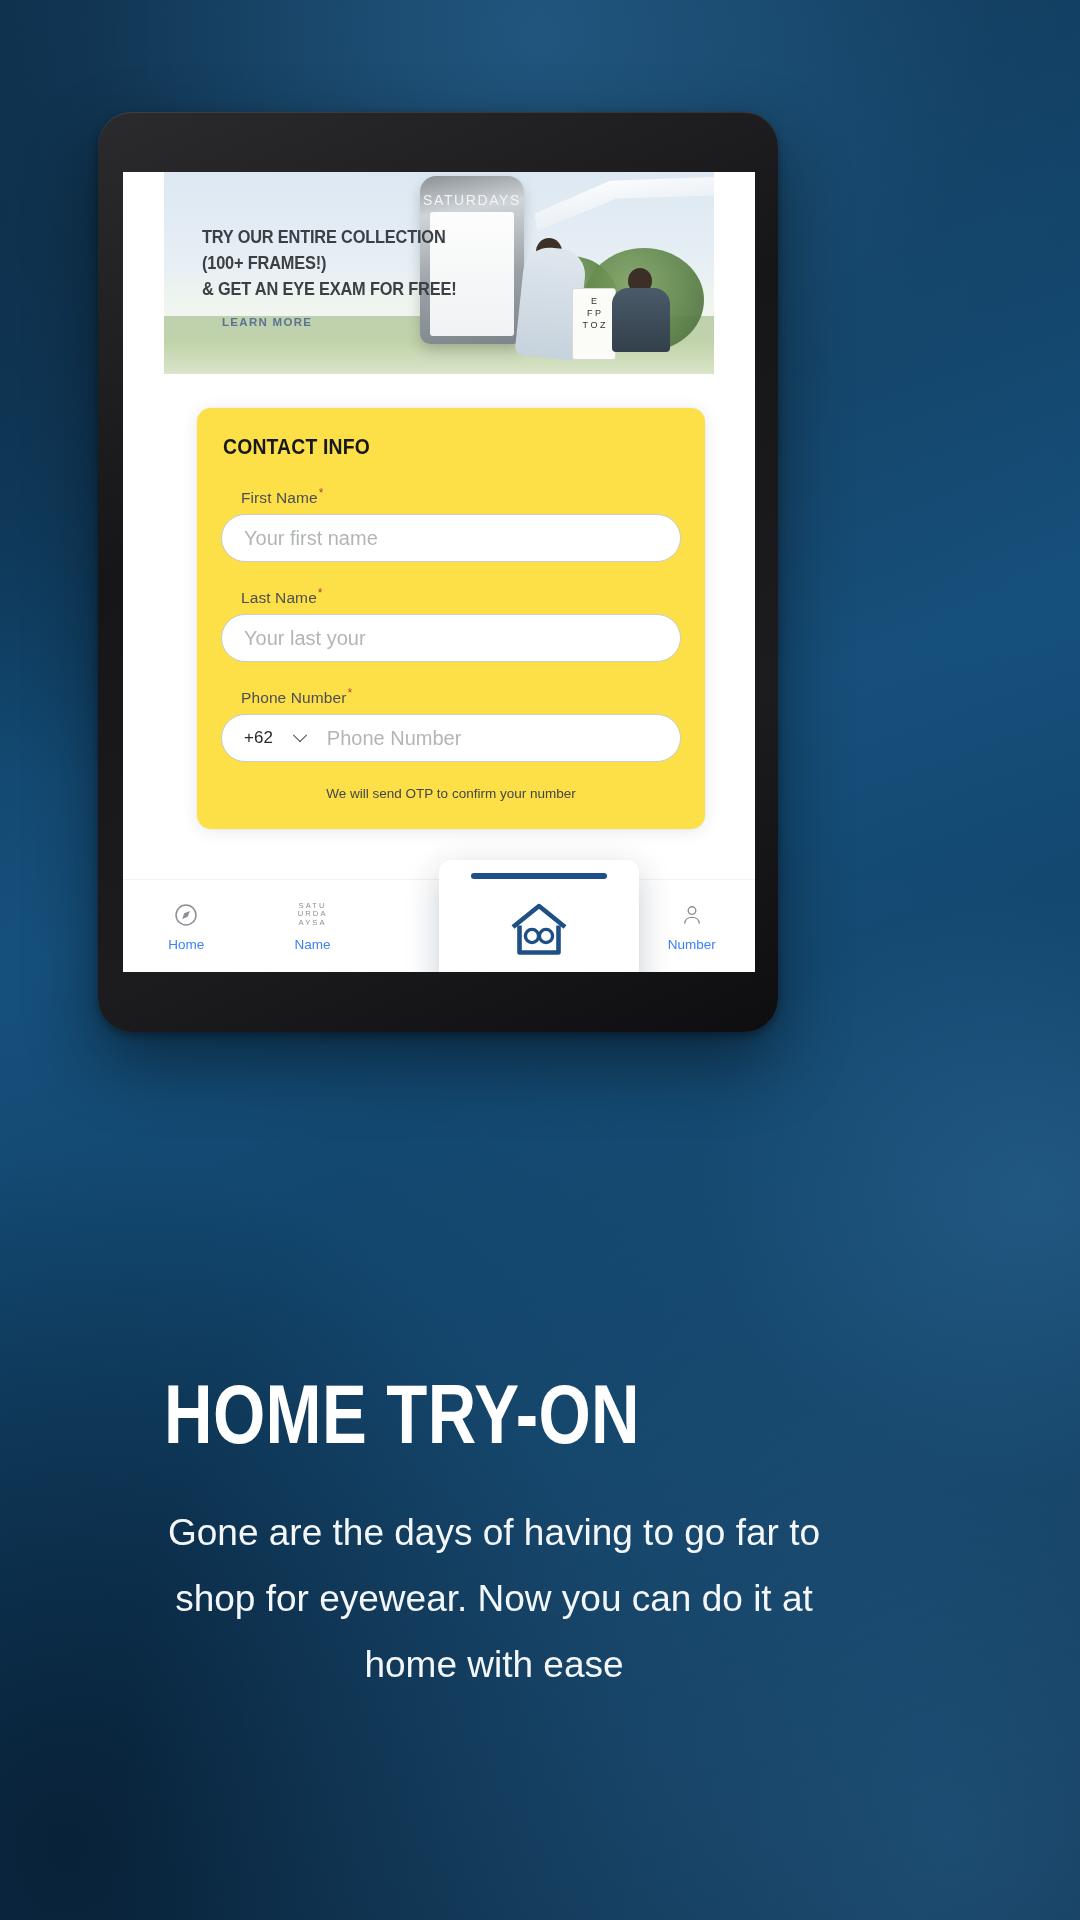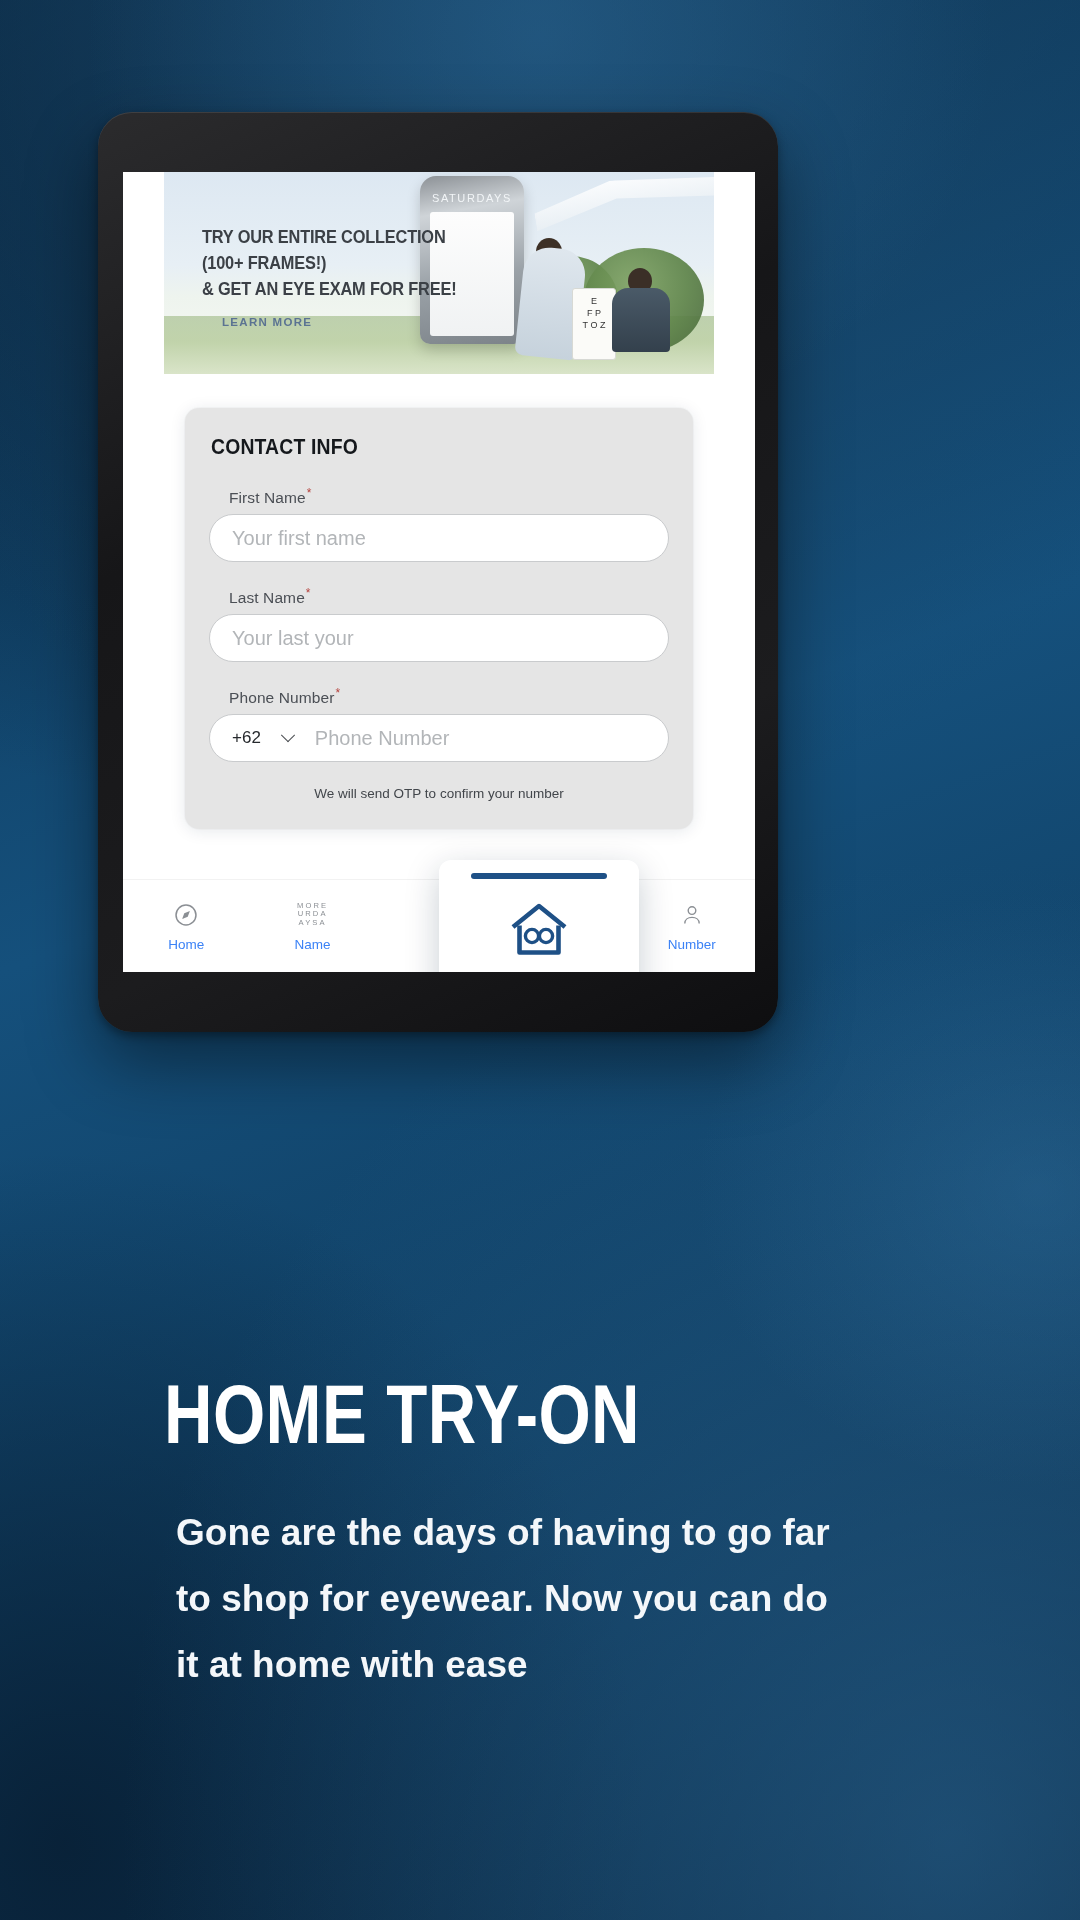--- a/index.html
+++ b/index.html
@@ -92,21 +92,21 @@
     position: absolute;
     left: 256px; top: 4px;
     width: 104px; height: 168px;
     border-radius: 16px 16px 10px 10px;
     background: linear-gradient(170deg, #8c9196 0%, #cfd4d8 22%, #9aa1a7 60%, #7c8389 100%);
     box-shadow: 0 6px 14px rgba(0,0,0,0.18);
   }
   .bn-kiosk-label {
     position: absolute; top: 16px; left: 0; right: 0;
     text-align: center;
-    font-size: 11px; letter-spacing: 1.6px;
+    font-size: 14px; letter-spacing: 1.6px;
     color: #f2f5f7;
     font-family: "Liberation Sans", sans-serif;
   }
   .bn-kiosk-door {
     position: absolute; left: 10px; top: 36px; right: 10px; bottom: 8px;
     background: linear-gradient(180deg,#fdfdfd 0%, #f0f2f3 100%);
     border-radius: 3px;
   }
   .bn-person {
     position: absolute; left: 356px; bottom: 16px;
@@ -165,24 +165,24 @@
     font-size: 11.5px;
     font-weight: bold;
     letter-spacing: 1.3px;
     color: #5b7392;
     margin-left: 20px;
   }
 
   
   .card {
     position: absolute;
-    left: 62px;
+    left: 74px;
     top: 236px;
     width: 508px;
-    background: #e5e5e5;
+    background: #fde047;
     border-radius: 14px;
     box-shadow: 0 2px 16px rgba(20,40,70,0.10), 0 0 0 1px rgba(0,0,0,0.025);
     padding: 26px 24px 28px 24px;
     box-sizing: border-box;
   }
   .card-title {
     font-family: "Liberation Sans Narrow", "Liberation Sans", sans-serif;
     font-weight: bold;
     font-size: 22px;
     letter-spacing: 0.2px;
@@ -304,23 +304,24 @@
     color: #ffffff;
     margin: 0 0 44px 0;
     transform: scaleX(0.80);
     transform-origin: left center;
     white-space: nowrap;
   }
   .body {
     font-size: 37px;
     line-height: 66px;
     color: #f4f7fa;
-    margin: 12px;
-    font-weight: 700;
+    margin: 0;
+    font-weight: 400;
     max-width: 660px;
+    text-align: center;
   }
 </style>
 </head>
 <body>
 
 <div class="stage">
 
   <div class="tablet">
     <div class="screen">
 
@@ -396,21 +397,21 @@
               <circle cx="12" cy="12" r="9.2"></circle>
               <polygon points="15.6,8.4 10.4,10.4 8.4,15.6 13.6,13.6" fill="#8b8f94" stroke="none"></polygon>
             </svg>
           </span>
           <span class="nav-lbl">Home</span>
         </div>
 
         <div class="navitem">
           <span class="nav-ico">
             <span class="logo-mark">
-              <span>MORE</span><br>
+              <span>SATU</span><br>
               <span>URDA</span><br>
               <span>AYSA</span>
             </span>
           </span>
           <span class="nav-lbl">Name</span>
         </div>
 
         <div class="navitem">
           <span class="nav-ico"></span>
           <span class="nav-lbl"></span>

